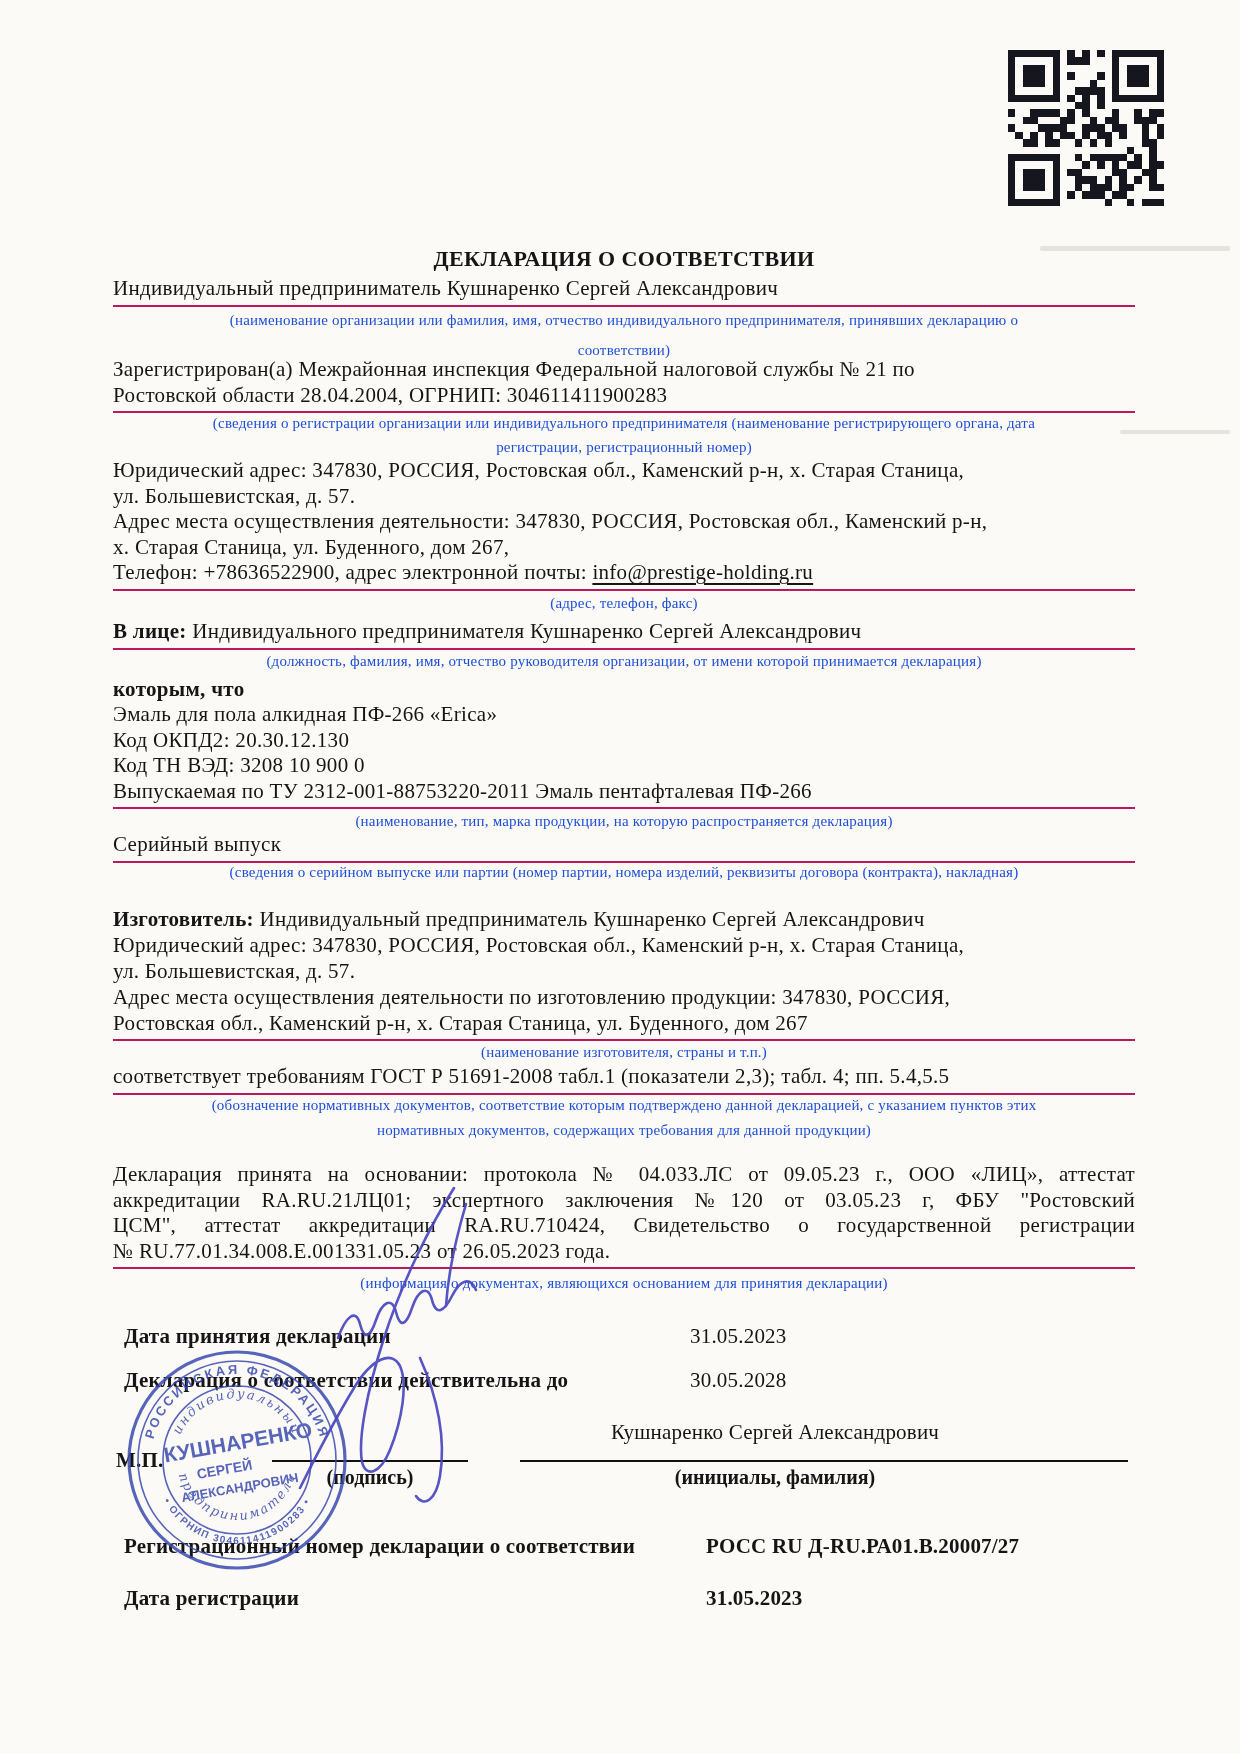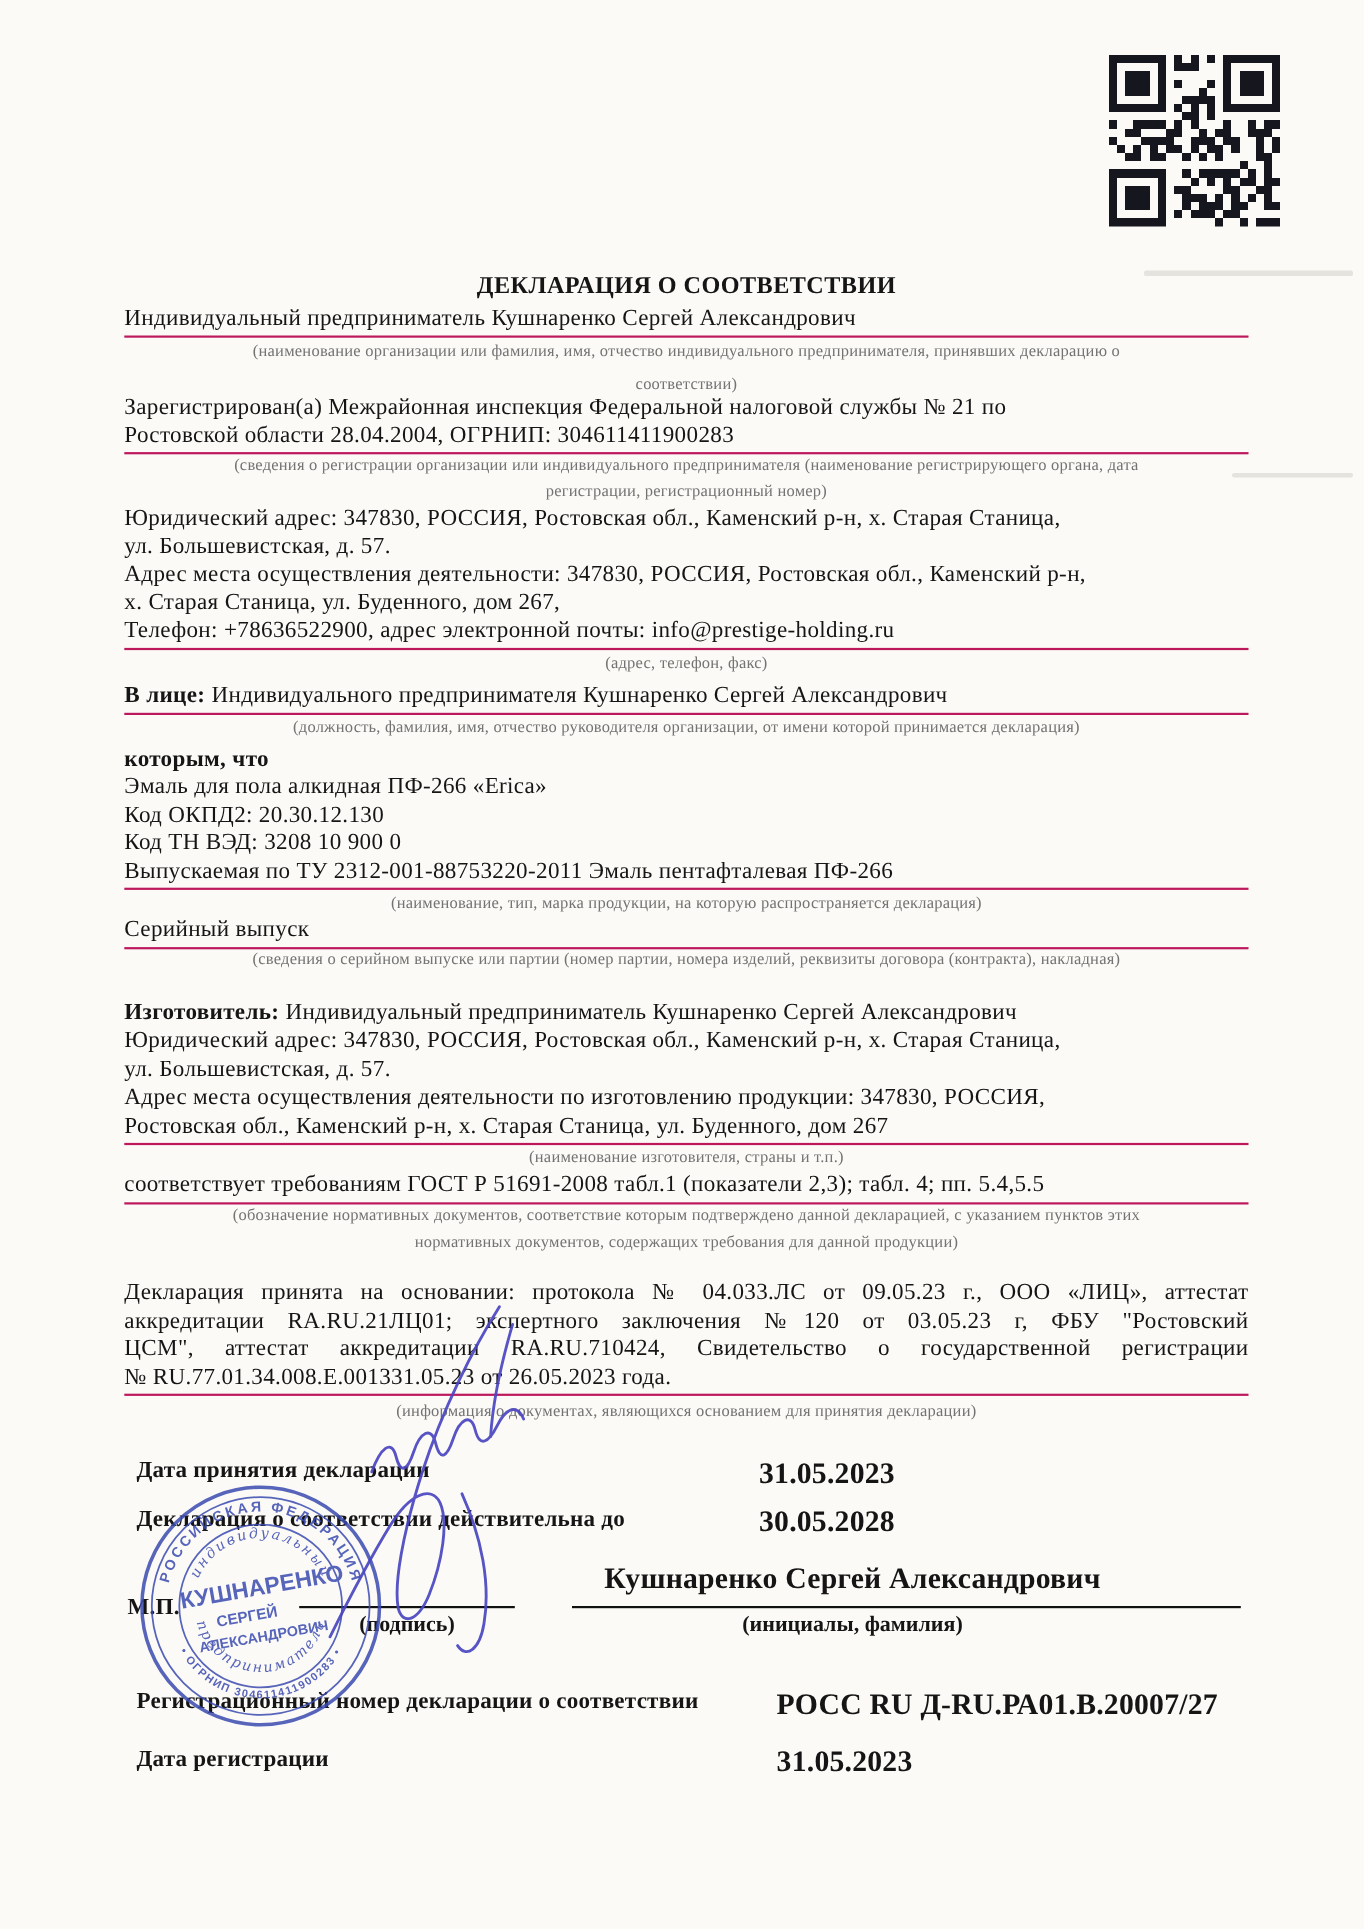--- a/index.html
+++ b/index.html
@@ -5,27 +5,27 @@
   html,body{margin:0;padding:0;background:#ffffff;}
   .page{
     position:relative;width:1240px;height:1754px;margin:0 auto;
     background:#fbfaf7;color:#151515;overflow:hidden;
     font-family:"Liberation Serif","DejaVu Serif",serif;
   }
   .blk{position:absolute;left:113px;width:1022px;}
   .t{font-size:21px;line-height:25.5px;letter-spacing:.3px;}
   .b{font-weight:bold;}
   .ul{border-bottom:2px solid #be185d;padding-bottom:3px;}
-  .cap{font-size:15px;line-height:22px;text-align:center;color:#737373;letter-spacing:.2px;}
+  .cap{font-size:15px;line-height:22px;text-align:center;color:#1d4ed8;letter-spacing:.2px;}
   .jline{text-align:justify;text-align-last:justify;}
-  .email{text-decoration-thickness:2px;text-underline-offset:4px;}
+  .email{text-decoration:underline;text-decoration-thickness:2px;text-underline-offset:4px;}
   .title{font-size:22px;font-weight:bold;letter-spacing:.4px;text-align:center;}
   .hline{position:absolute;height:2px;background:#111;}
   .rowlabel{position:absolute;left:124px;font-size:21px;font-weight:bold;letter-spacing:.2px;}
-  .rowvalue{position:absolute;font-size:27px;letter-spacing:.2px;font-weight:bold;}
+  .rowvalue{position:absolute;font-size:21px;letter-spacing:.2px;}
   .sigcap{position:absolute;font-size:20px;font-weight:bold;text-align:center;}
   .artifact{position:absolute;background:#b9b6b0;opacity:.35;border-radius:2px;}
   .stampbox{position:absolute;left:123px;top:1346px;width:228px;height:228px;opacity:.85;}
   .sigbox{position:absolute;left:268px;top:1176px;width:300px;height:336px;}
   .qrbox{position:absolute;left:1008px;top:50px;width:156px;height:156px;}
 </style>
 </head>
 <body>
 
 <div class="page">

